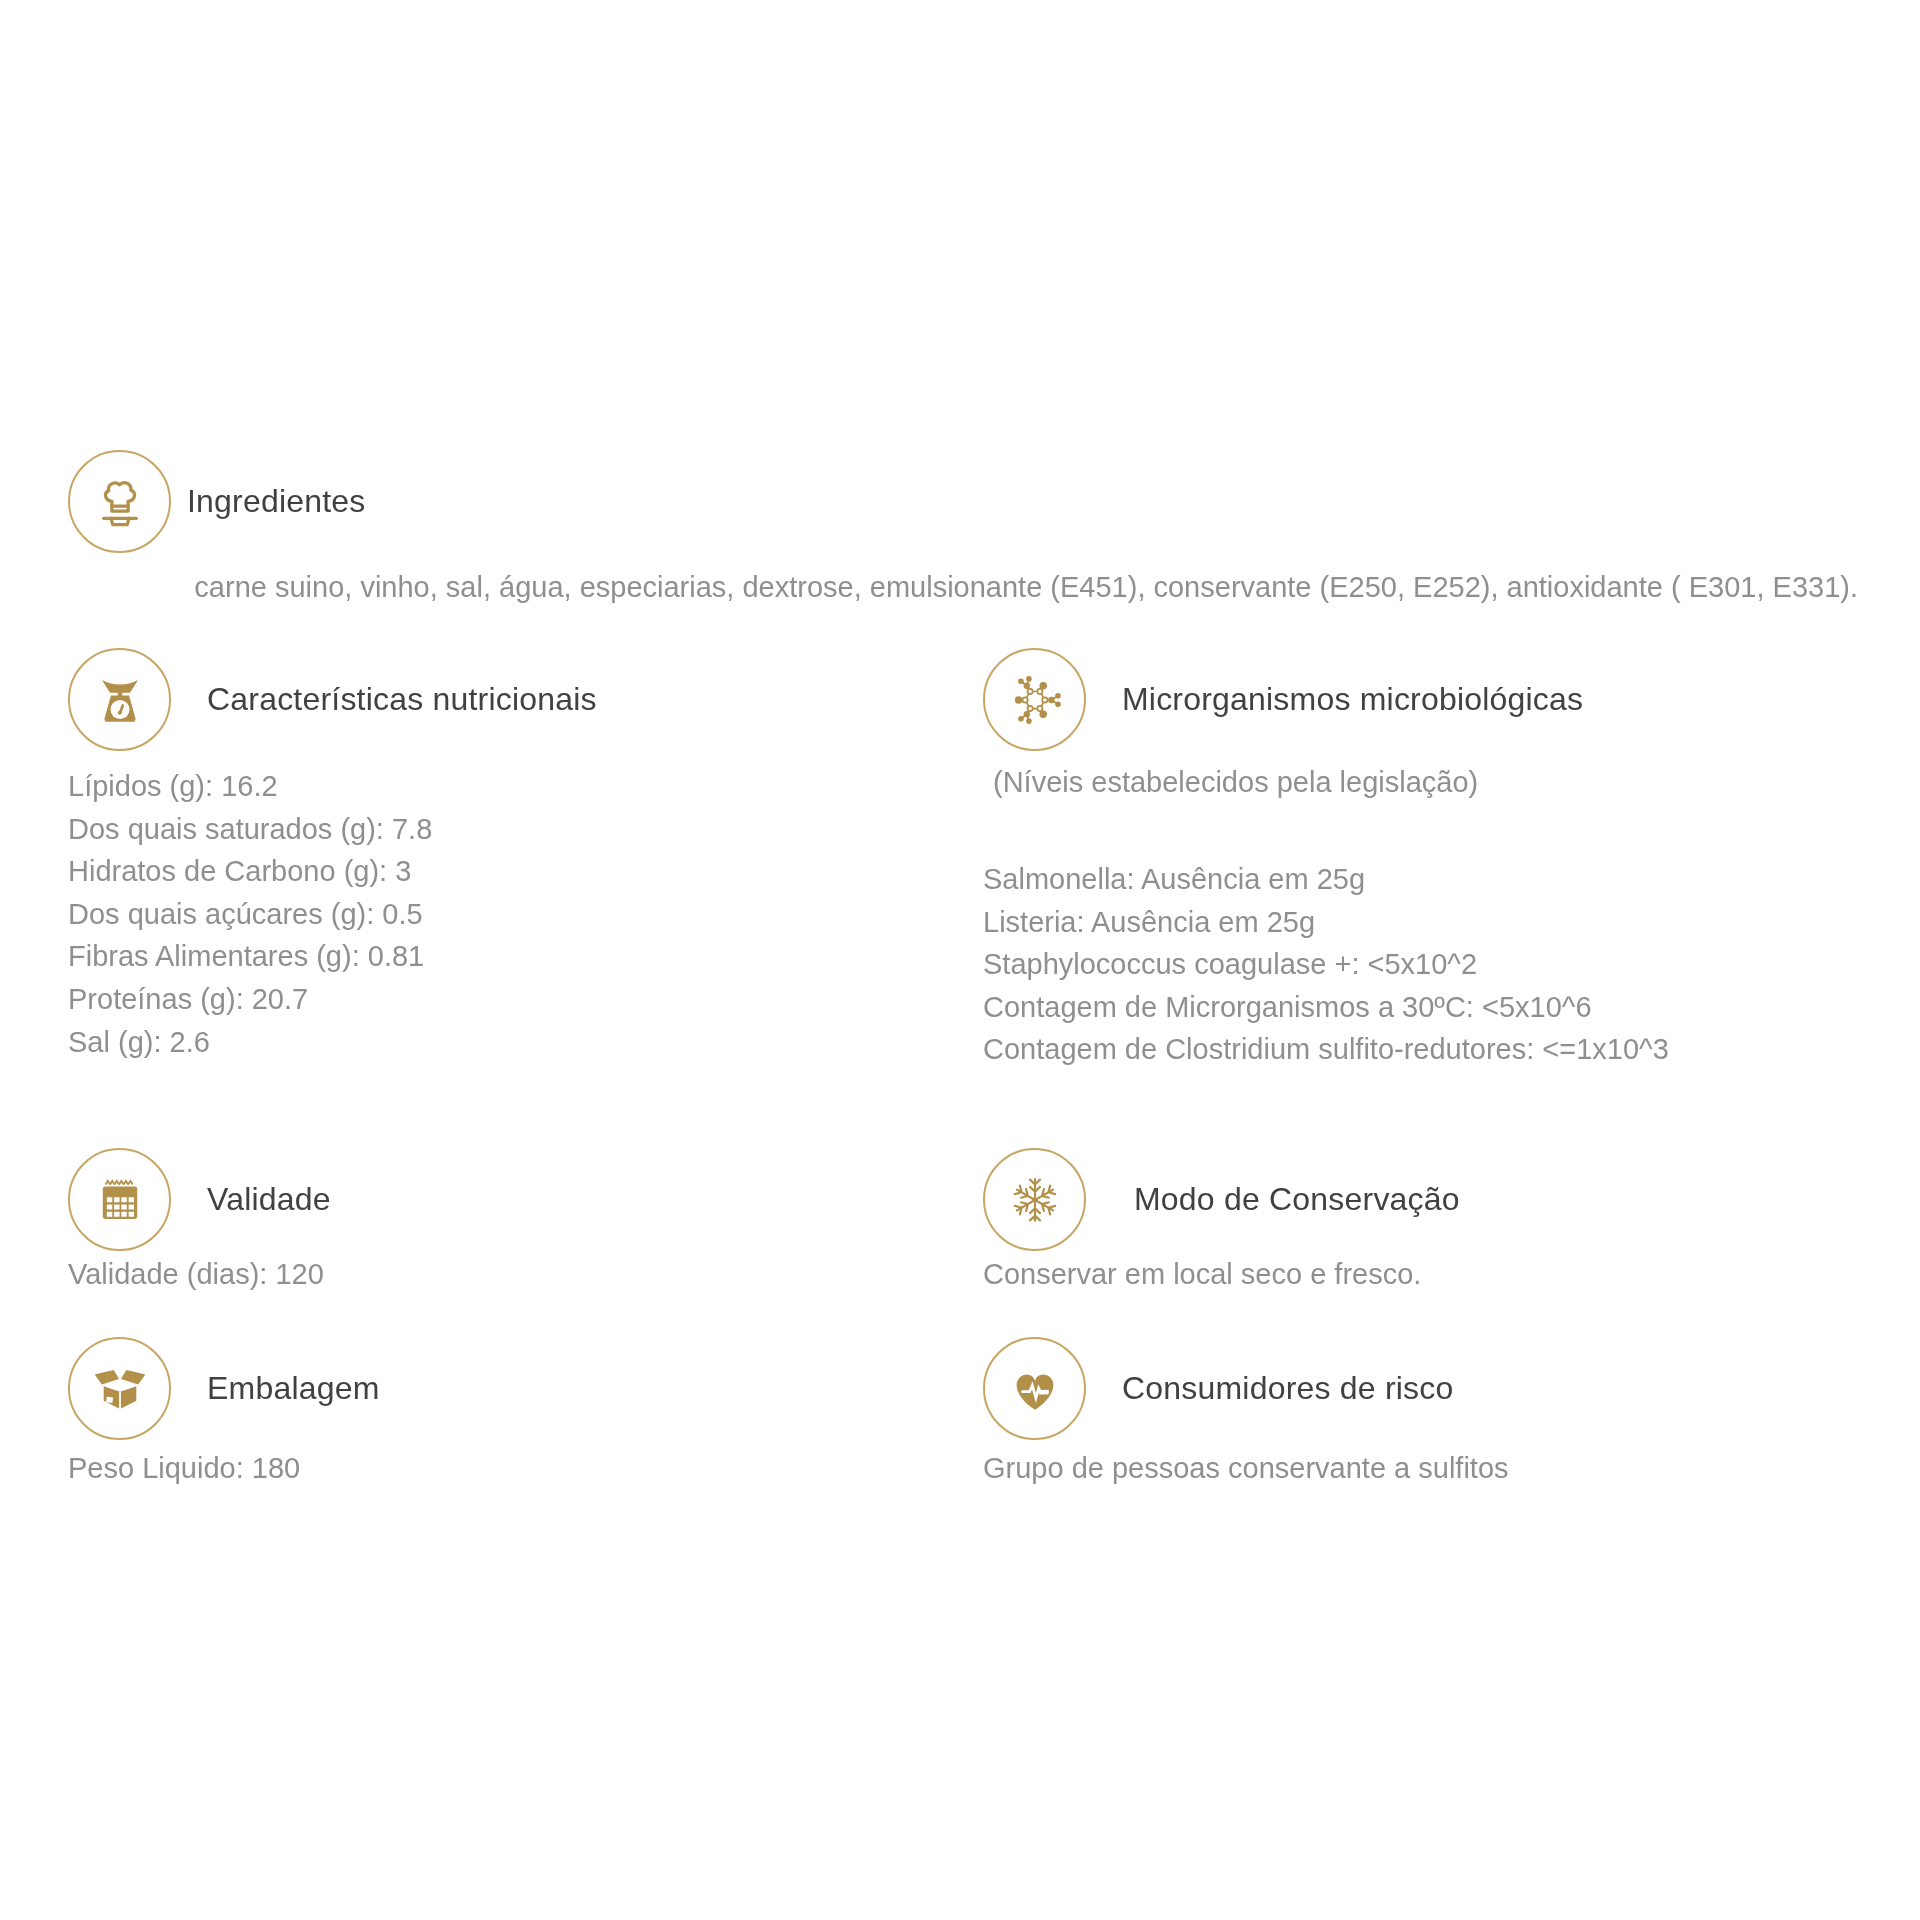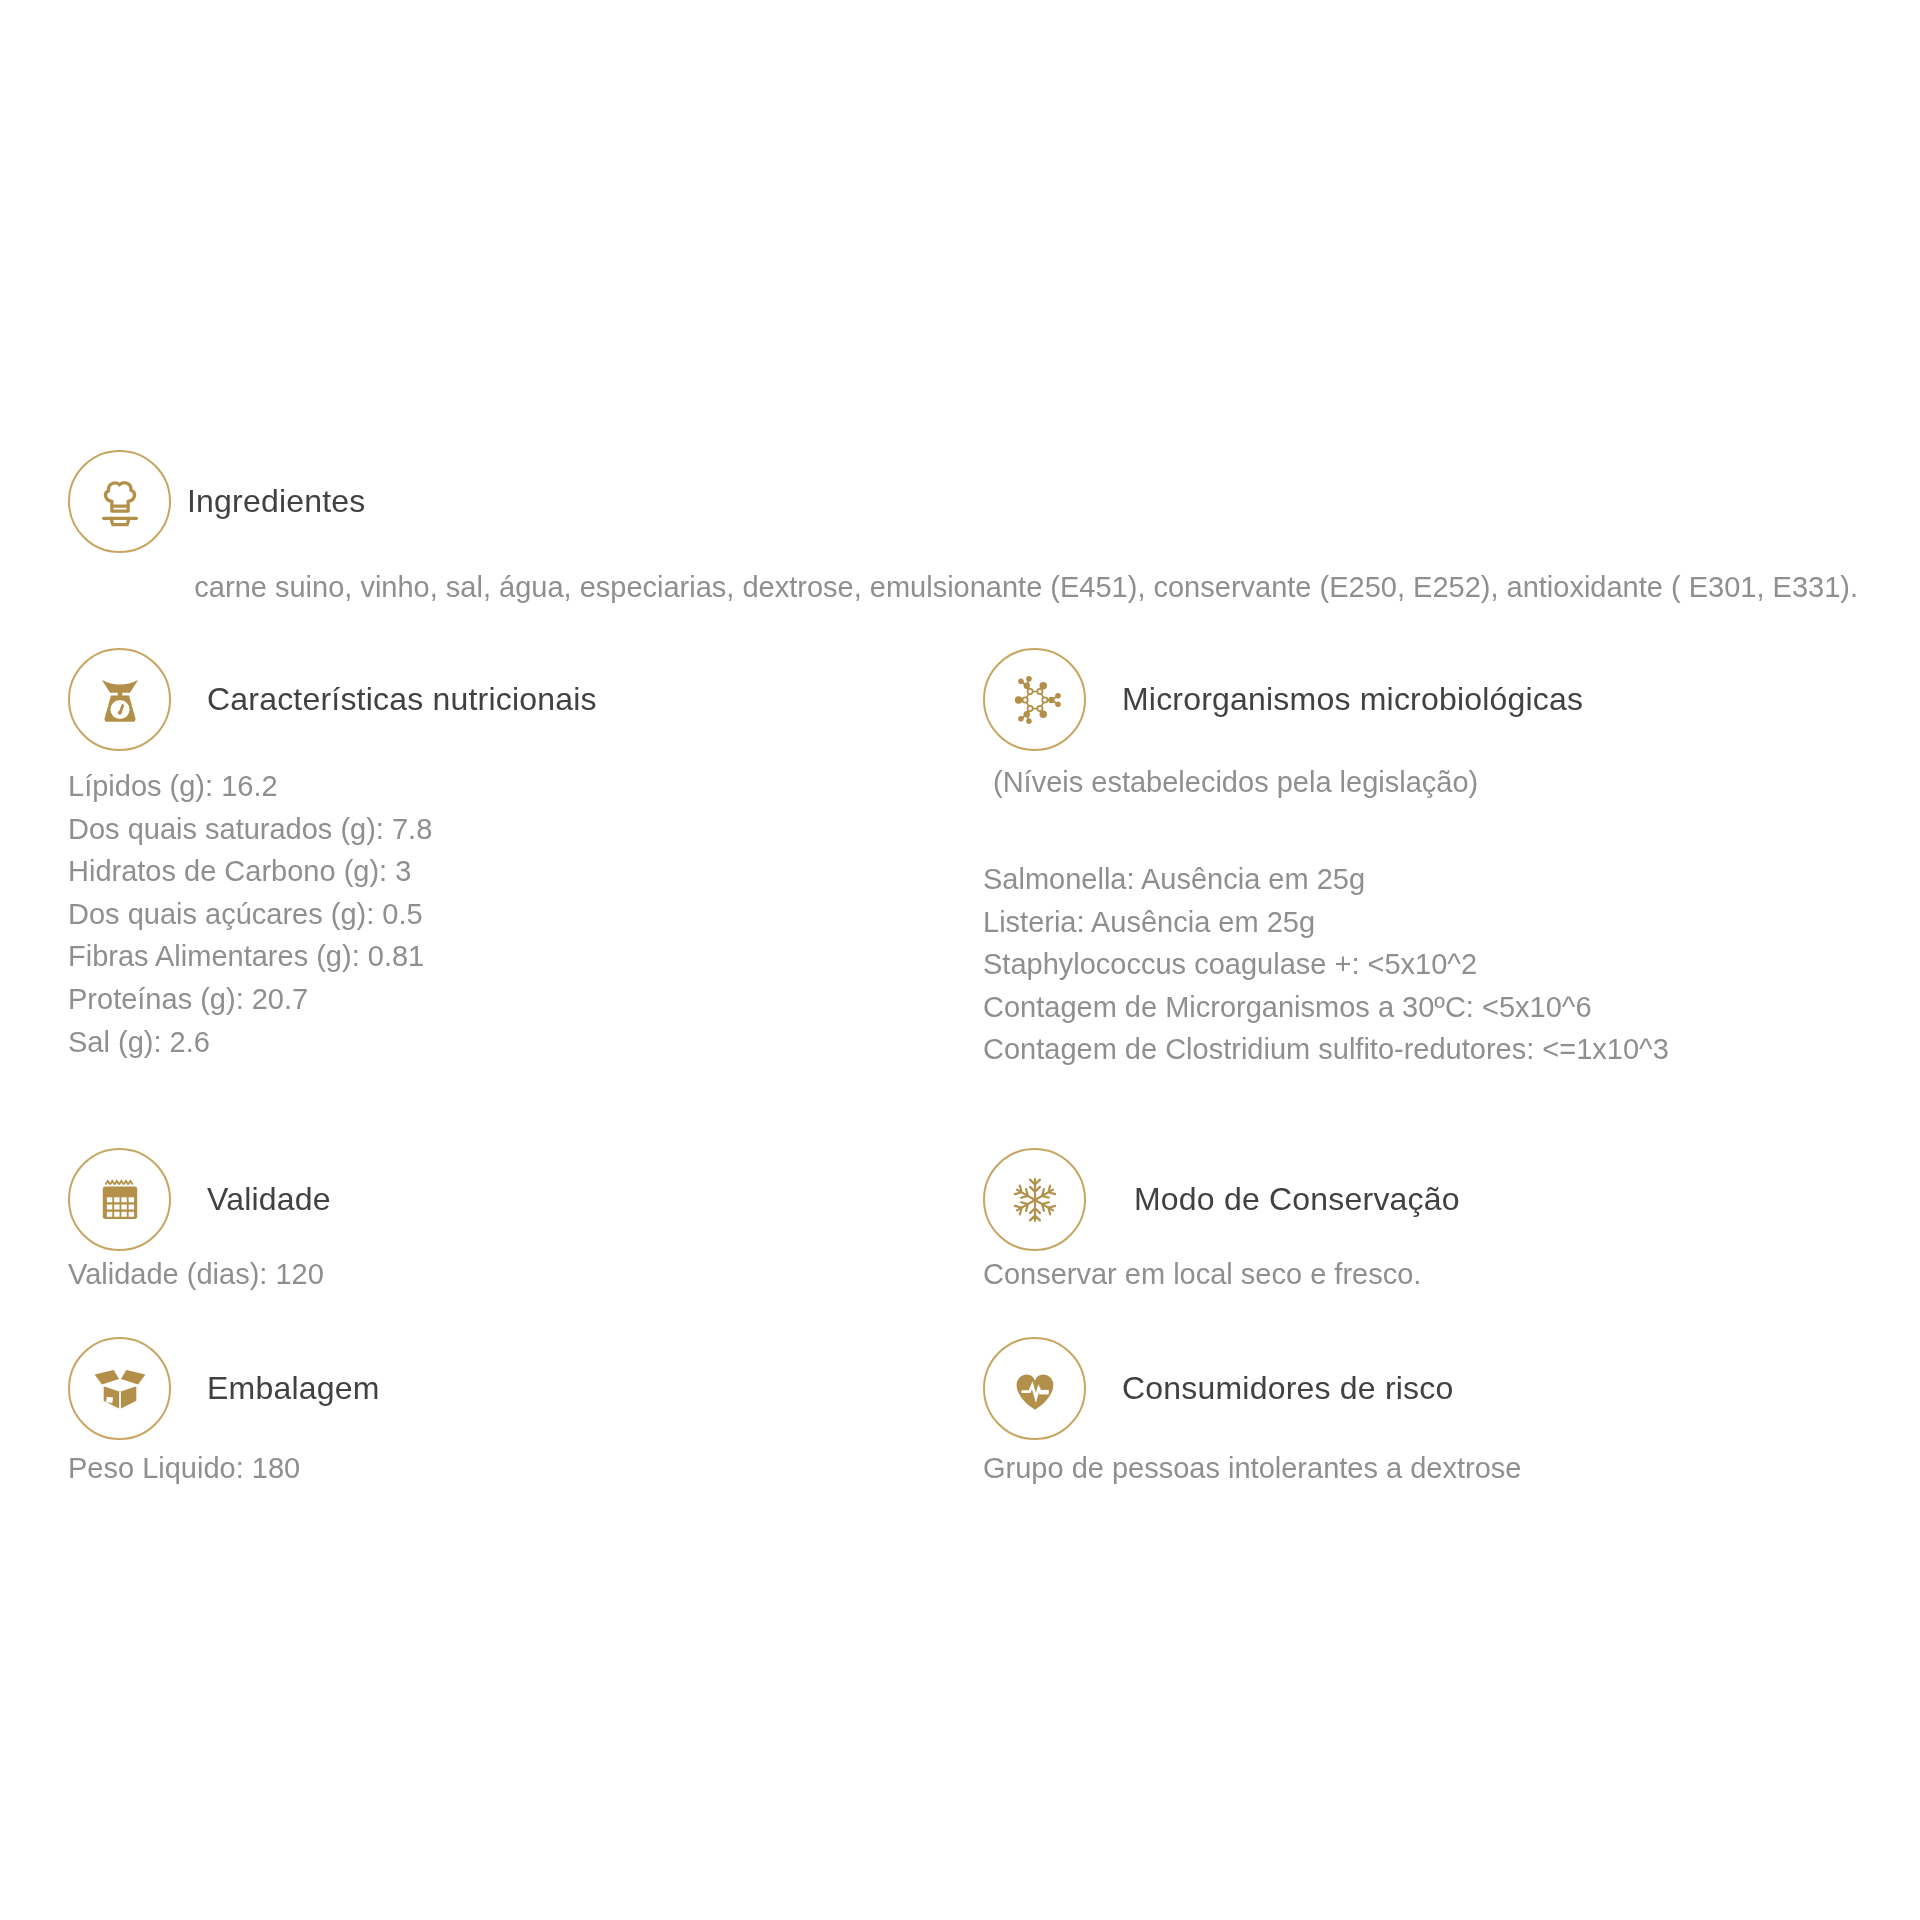--- a/index.html
+++ b/index.html
@@ -168,15 +168,15 @@
   <div class="abs section-header" style="left:983px;top:1337px;">
     <div class="icon-circle">
       <svg width="58" height="58" viewBox="0 0 64 64">
         <path d="M32 55 C12 42 7 26 16 18.5 C23 13 30.5 17 32 23 C33.5 17 41 13 48 18.5 C57 26 52 42 32 55 Z" fill="#B2904A"></path>
         <polyline points="17,35 26,35 29,28 33,42 36,31 38,35 47,35" stroke="#ffffff" stroke-width="3" fill="none"></polyline>
         <path d="M36.5 35.5 H47" stroke="#ffffff" stroke-width="5"></path>
       </svg>
     </div>
     <div class="section-title">Consumidores de risco</div>
   </div>
-  <div class="abs body-text" style="left:983px;top:1452px;">Grupo de pessoas intolerantes a dextrose</div>
+  <div class="abs body-text" style="left:983px;top:1452px;">Grupo de pessoas conservante a sulfitos</div>
 
 </div>
 
 </body></html>

